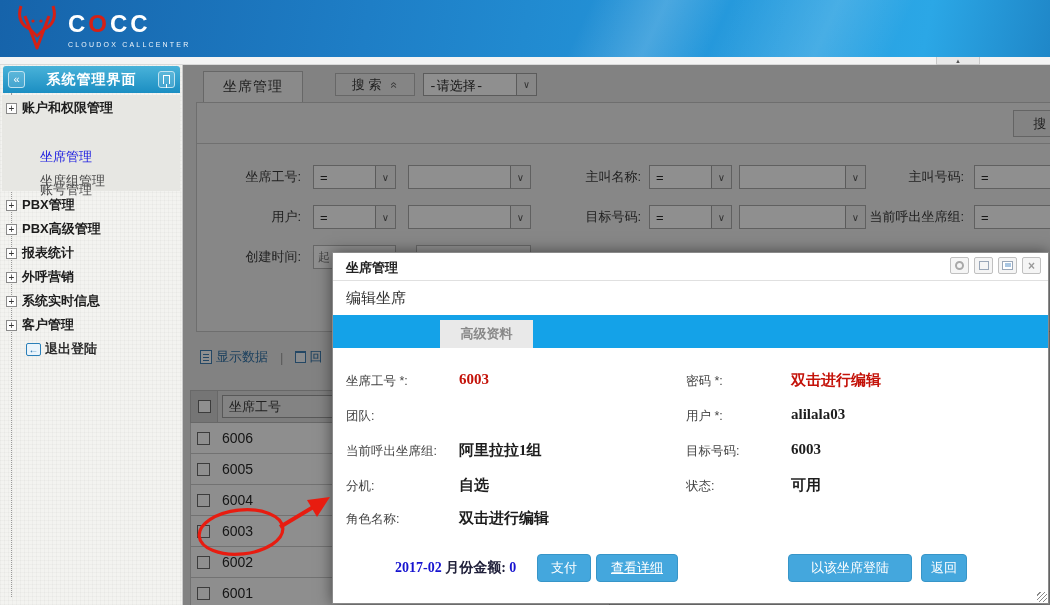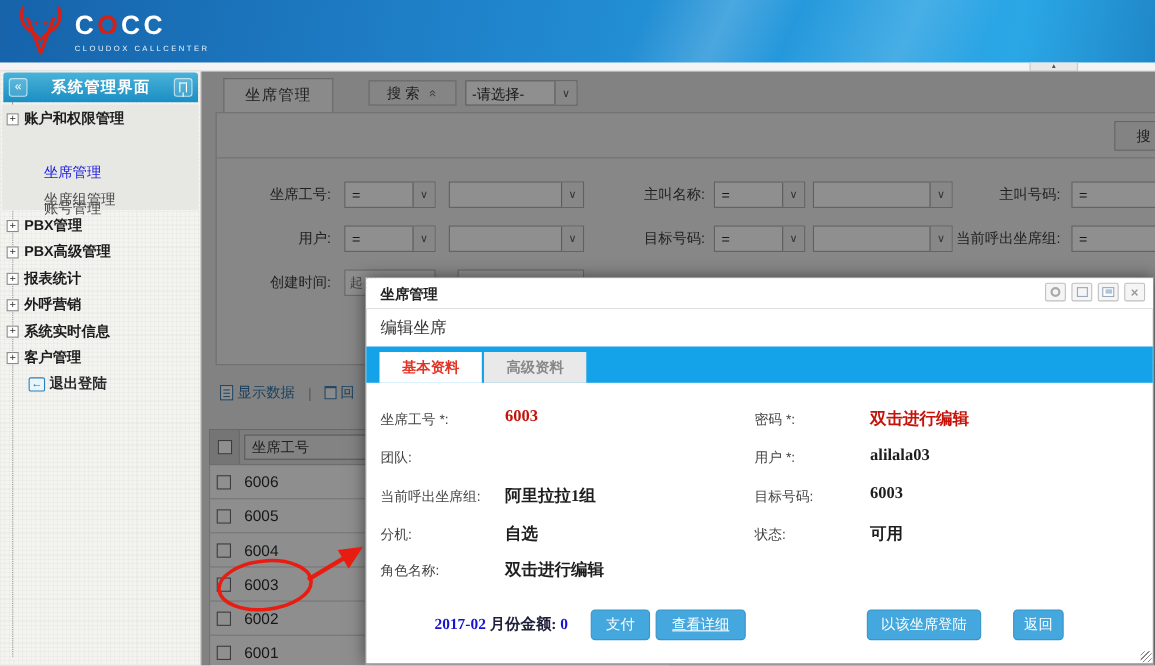--- a/index.html
+++ b/index.html
@@ -46,21 +46,21 @@
   .dotline { position:absolute; left:11px; top:0; bottom:8px; border-left:1px dotted #9a9a9a; }
   .logout-ic { width:15px; height:13px; border:1px solid #2a7fb8; background:#eaf4fb; color:#1a6aa8; font-size:10px; line-height:11px; text-align:center; margin-right:4px; border-radius:2px; flex:0 0 auto; }
 
   
   .main { position:absolute; left:183px; top:65px; right:0; bottom:0; background:#e7e7e7; z-index:10; }
   .page-tab { position:absolute; left:20px; top:6px; width:100px; height:31px; background:#f6f6f6; border:1px solid #b5b5b5; border-bottom:none;
     font-size:14px; color:#333; display:flex; align-items:center; justify-content:center; letter-spacing:1px; }
   .toggle-btn { position:absolute; left:152px; top:8px; width:80px; height:23px; background:#ececec; border:1px solid #b5b5b5;
     font-size:13px; color:#333; display:flex; align-items:center; justify-content:center; gap:10px; cursor:pointer; }
   .rot-up { display:inline-block; transform:rotate(90deg); font-size:12px; color:#666; }
-  .filter-sel { position:absolute; left:240px; top:8px; width:102px; height:23px; background:#fff; border:1px solid #9f9f9f; display:flex; cursor:pointer; }
+  .filter-sel { position:absolute; left:240px; top:8px; width:114px; height:23px; background:#fff; border:1px solid #9f9f9f; display:flex; cursor:pointer;font-family:Liberation Mono, monospace; }
   .filter-sel .txt { flex:1; font-size:13px; color:#222; padding:3px 0 0 5px; }
   .sel-arrow { width:20px; border-left:1px solid #9f9f9f; background:#f0f0f0; color:#555; font-size:10px; display:flex; align-items:center; justify-content:center; }
 
   .panel { position:absolute; left:13px; top:37px; right:-2px; height:230px; background:#f1f1f1; border:1px solid #c2c2c2; }
   .panel-search-btn { position:absolute; left:816px; top:7px; width:82px; height:27px; background:#e9e9e9; border:1px solid #b0b0b0;
     font-size:13px; color:#333; display:flex; align-items:center; justify-content:center; letter-spacing:4px; cursor:pointer; }
   .panel-divider { position:absolute; left:0; right:0; top:40px; border-bottom:1px solid #c6c6c6; }
 
   .flabel { position:absolute; font-size:13px; color:#333; text-align:right; height:24px; line-height:24px; }
   .sel { position:absolute; height:24px; background:#fff; border:1px solid #a8a8a8; display:flex; cursor:pointer; }
@@ -327,21 +327,20 @@
         </div>
       <div class="wbtn">
           <span class="wb-x">×</span>
         </div>
     </div>
   </div>
 
   <div class="m-subtitle">编辑坐席</div>
 
   <div class="m-tabbar">
-    <div class="m-tab active">基本资料</div>
     <div class="m-tab inactive">高级资料</div>
   </div>
 
   <div class="mf-label" style="left:13px;  top:120px;">坐席工号 *:</div>
   <div class="mf-value red" style="left:126px; top:118px;">6003</div>
   <div class="mf-label" style="left:353px; top:120px;">密码 *:</div>
   <div class="mf-value red" style="left:458px; top:118px;">双击进行编辑</div>
 
   <div class="mf-label" style="left:13px;  top:155px;">团队:</div>
   <div class="mf-value" style="left:126px; top:153px;"></div>
@@ -358,21 +357,21 @@
   <div class="mf-label" style="left:353px; top:225px;">状态:</div>
   <div class="mf-value" style="left:458px; top:223px;">可用</div>
 
   <div class="mf-label" style="left:13px;  top:258px;">角色名称:</div>
   <div class="mf-value" style="left:126px; top:256px;">双击进行编辑</div>
 
   <div class="m-footer">
     <div class="mf-text"><span class="blue">2017-02</span><span> 月份金额: </span><span class="blue">0</span></div>
     <div class="m-btn" style="left:204px; width:54px;">支付</div>
     <div class="m-btn" style="left:263px; width:82px;text-decoration:underline;">查看详细</div>
-    <div class="m-btn" style="left:455px; width:104px;">以该坐席登陆</div>
+    <div class="m-btn" style="left:455px; width:124px;">以该坐席登陆</div>
     <div class="m-btn" style="left:588px; width:46px;">返回</div>
   </div>
 </div>
 
 <svg class="annotation" viewBox="0 0 180 130">
   <g>
     <ellipse cx="58" cy="77" rx="42" ry="22" fill="none" stroke="#e81c10" stroke-width="3.2" transform="rotate(-6 58 77)"></ellipse>
   </g>
   <g>
     <line x1="97" y1="72" x2="132" y2="51" stroke="#e81c10" stroke-width="4"></line>

